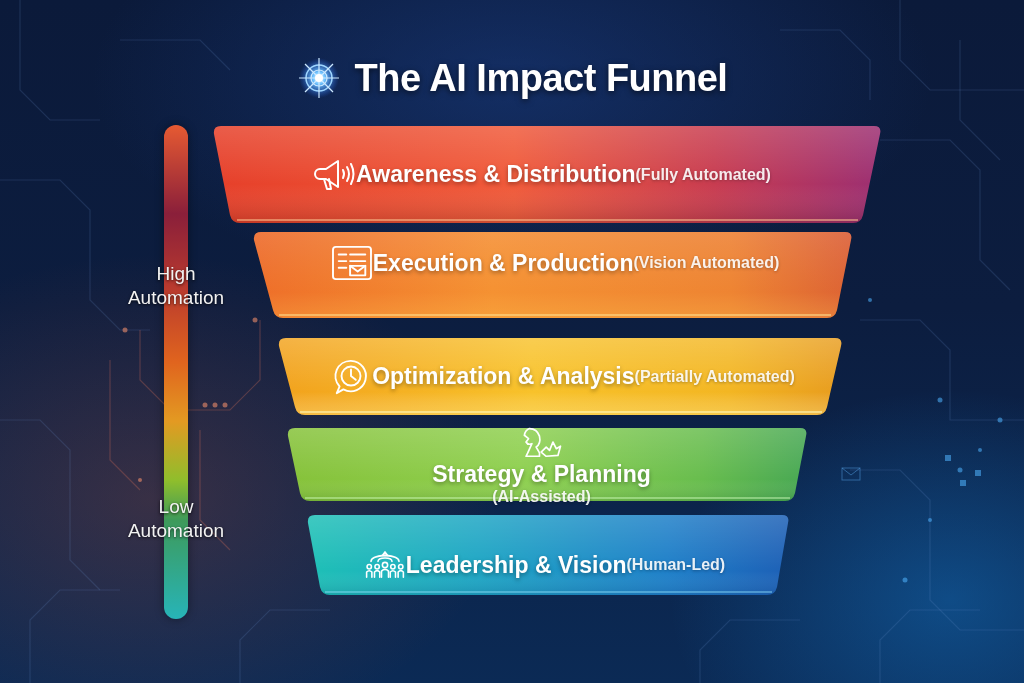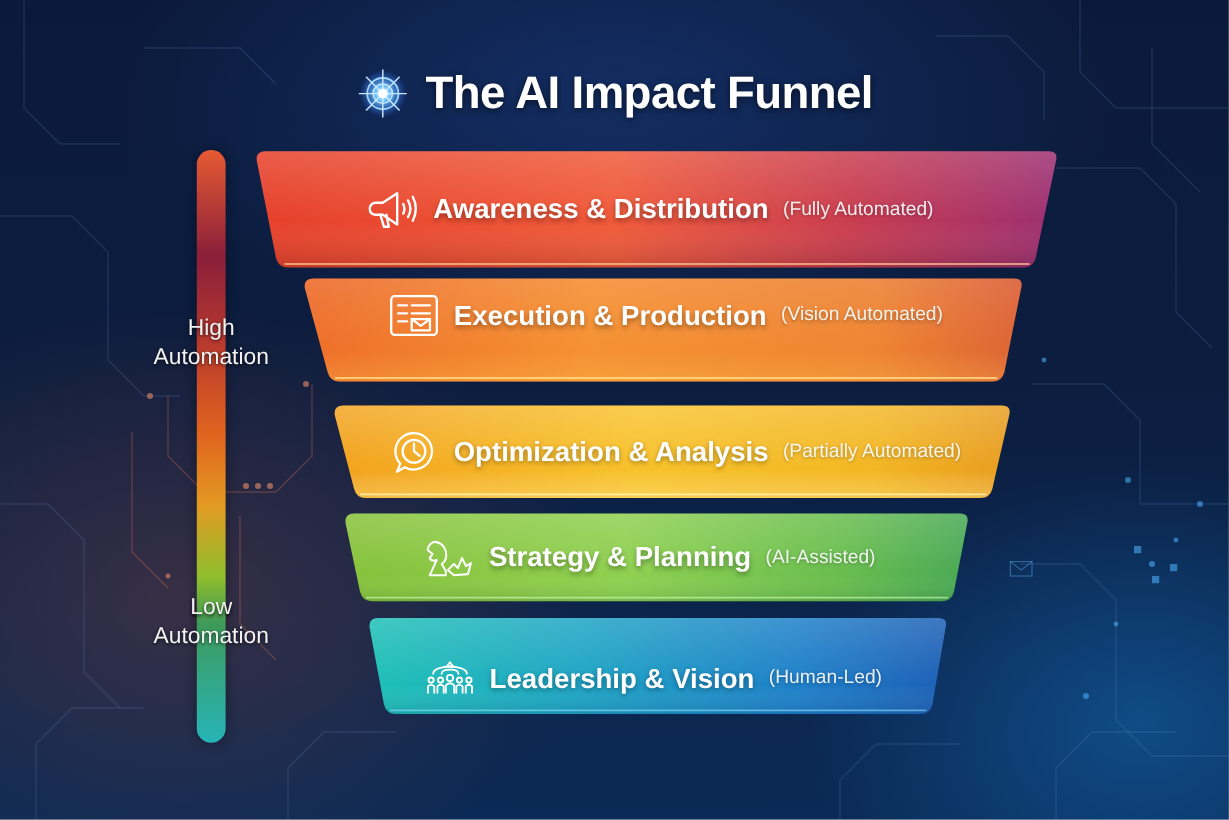--- a/index.html
+++ b/index.html
@@ -33,29 +33,30 @@
       position: absolute; width: 140px; text-align: center; color: #f2f2f2;
       font-size: 19px; line-height: 24px; text-shadow: 0 1px 3px rgba(0,0,0,0.8);
     }
     .scale-high { left: 106px; top: 240px; margin-top: 22px; }
     .scale-low { left: 106px; top: 495px; text-align: center; }
 
     .layer { position: absolute; }
     .layer svg.shape { position: absolute; inset: 0; overflow: visible; }
     .layer-content {
       position: absolute; inset: 0; display: flex; align-items: center; justify-content: center;
-      gap: 12px; color: #ffffff;
+      color: #ffffff;
     }
     .layer-name {
       font-weight: bold; font-size: 23px; text-shadow: 0 2px 4px rgba(0,0,0,0.35);
       white-space: nowrap;
     }
     .layer-tag {
       font-size: 16px; color: rgba(255,255,255,0.9); white-space: nowrap;
       text-shadow: 0 1px 3px rgba(0,0,0,0.3);
+      font-weight: bold;
     }
     .layer-icon { width: 42px; height: 38px; flex: none; }
   </style>
 </head>
 <body>
 
 <svg class="circuit" width="1024" height="683" viewBox="0 0 1024 683">
   <g fill="none" stroke="rgba(110,150,210,0.18)" stroke-width="1.2">
     <path d="M0 180 H60 L90 210 V300 L120 330 H150"></path>
     <path d="M20 0 V90 L50 120 H100"></path>
@@ -245,21 +246,21 @@
         <linearGradient id="s4" x1="0" y1="0" x2="0" y2="1">
           <stop offset="0%" stop-color="rgba(255,255,255,0.15)"></stop>
             <stop offset="70%" stop-color="rgba(255,255,255,0)"></stop>
             <stop offset="100%" stop-color="rgba(0,60,20,0.15)"></stop>
         </linearGradient>
       </defs>
       <path d="M8 0 H513 Q521 0 519 8 L508 65 Q506 73 498 73 H23 Q15 73 13 65 L1 8 Q0 0 8 0 Z" fill="url(#g4)"></path>
       <path d="M8 0 H513 Q521 0 519 8 L508 65 Q506 73 498 73 H23 Q15 73 13 65 L1 8 Q0 0 8 0 Z" fill="url(#s4)"></path>
       <line x1="18" y1="70" x2="503" y2="70" stroke="rgba(210,255,190,0.6)" stroke-width="1.5"></line>
     </svg>
-    <div class="layer-content" style="padding-right:12px;">
+    <div class="layer-content" style="padding-right:12px;flex-direction:column;">
       <svg class="layer-icon" viewBox="0 0 50 40" fill="none" stroke="#fff" stroke-width="2" stroke-linecap="round" stroke-linejoin="round">
         <path d="M6 37 H22 V33 L18 26 Q24 22 22 13 Q19 4 10 4 Q5 6 4 12 L9 16 L6 20 Q8 24 13 22 L8 33 Z"></path>
         <path d="M24 32 L30 26 L34 30 L38 20 L42 28 L47 25 L44 36 L30 37 Z"></path>
       </svg>
       <span class="layer-name">Strategy &amp; Planning</span>
       <span class="layer-tag">(AI-Assisted)</span>
     </div>
   </div>
 
   <div class="layer" style="left:307px; top:515px; width:483px; height:80px;">

